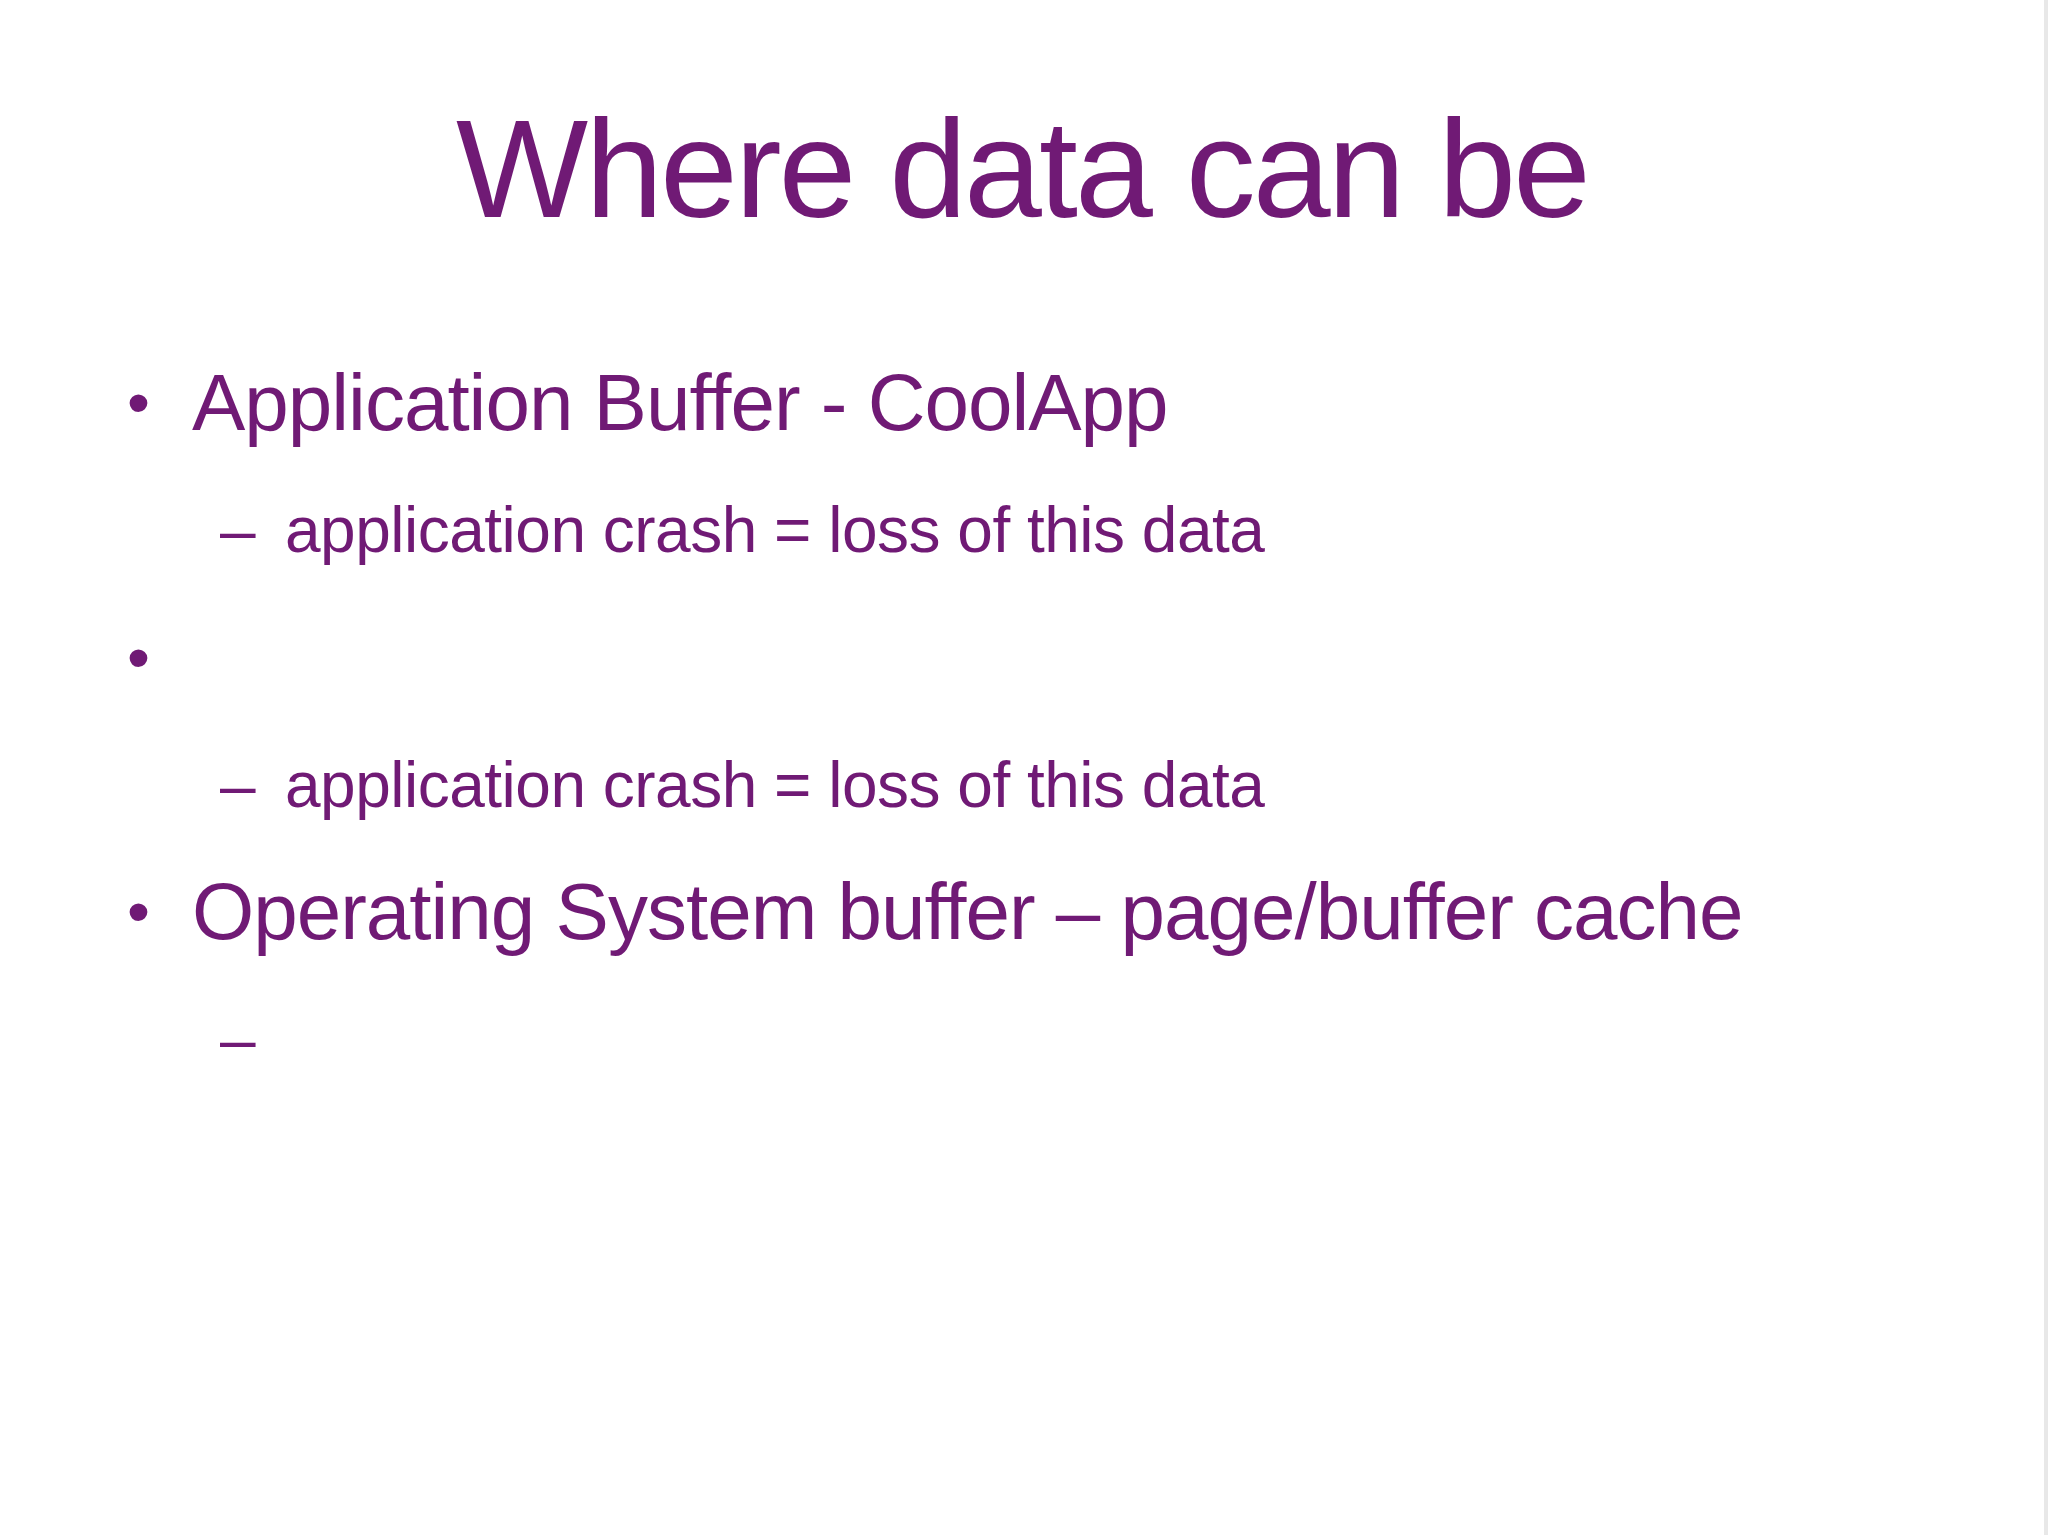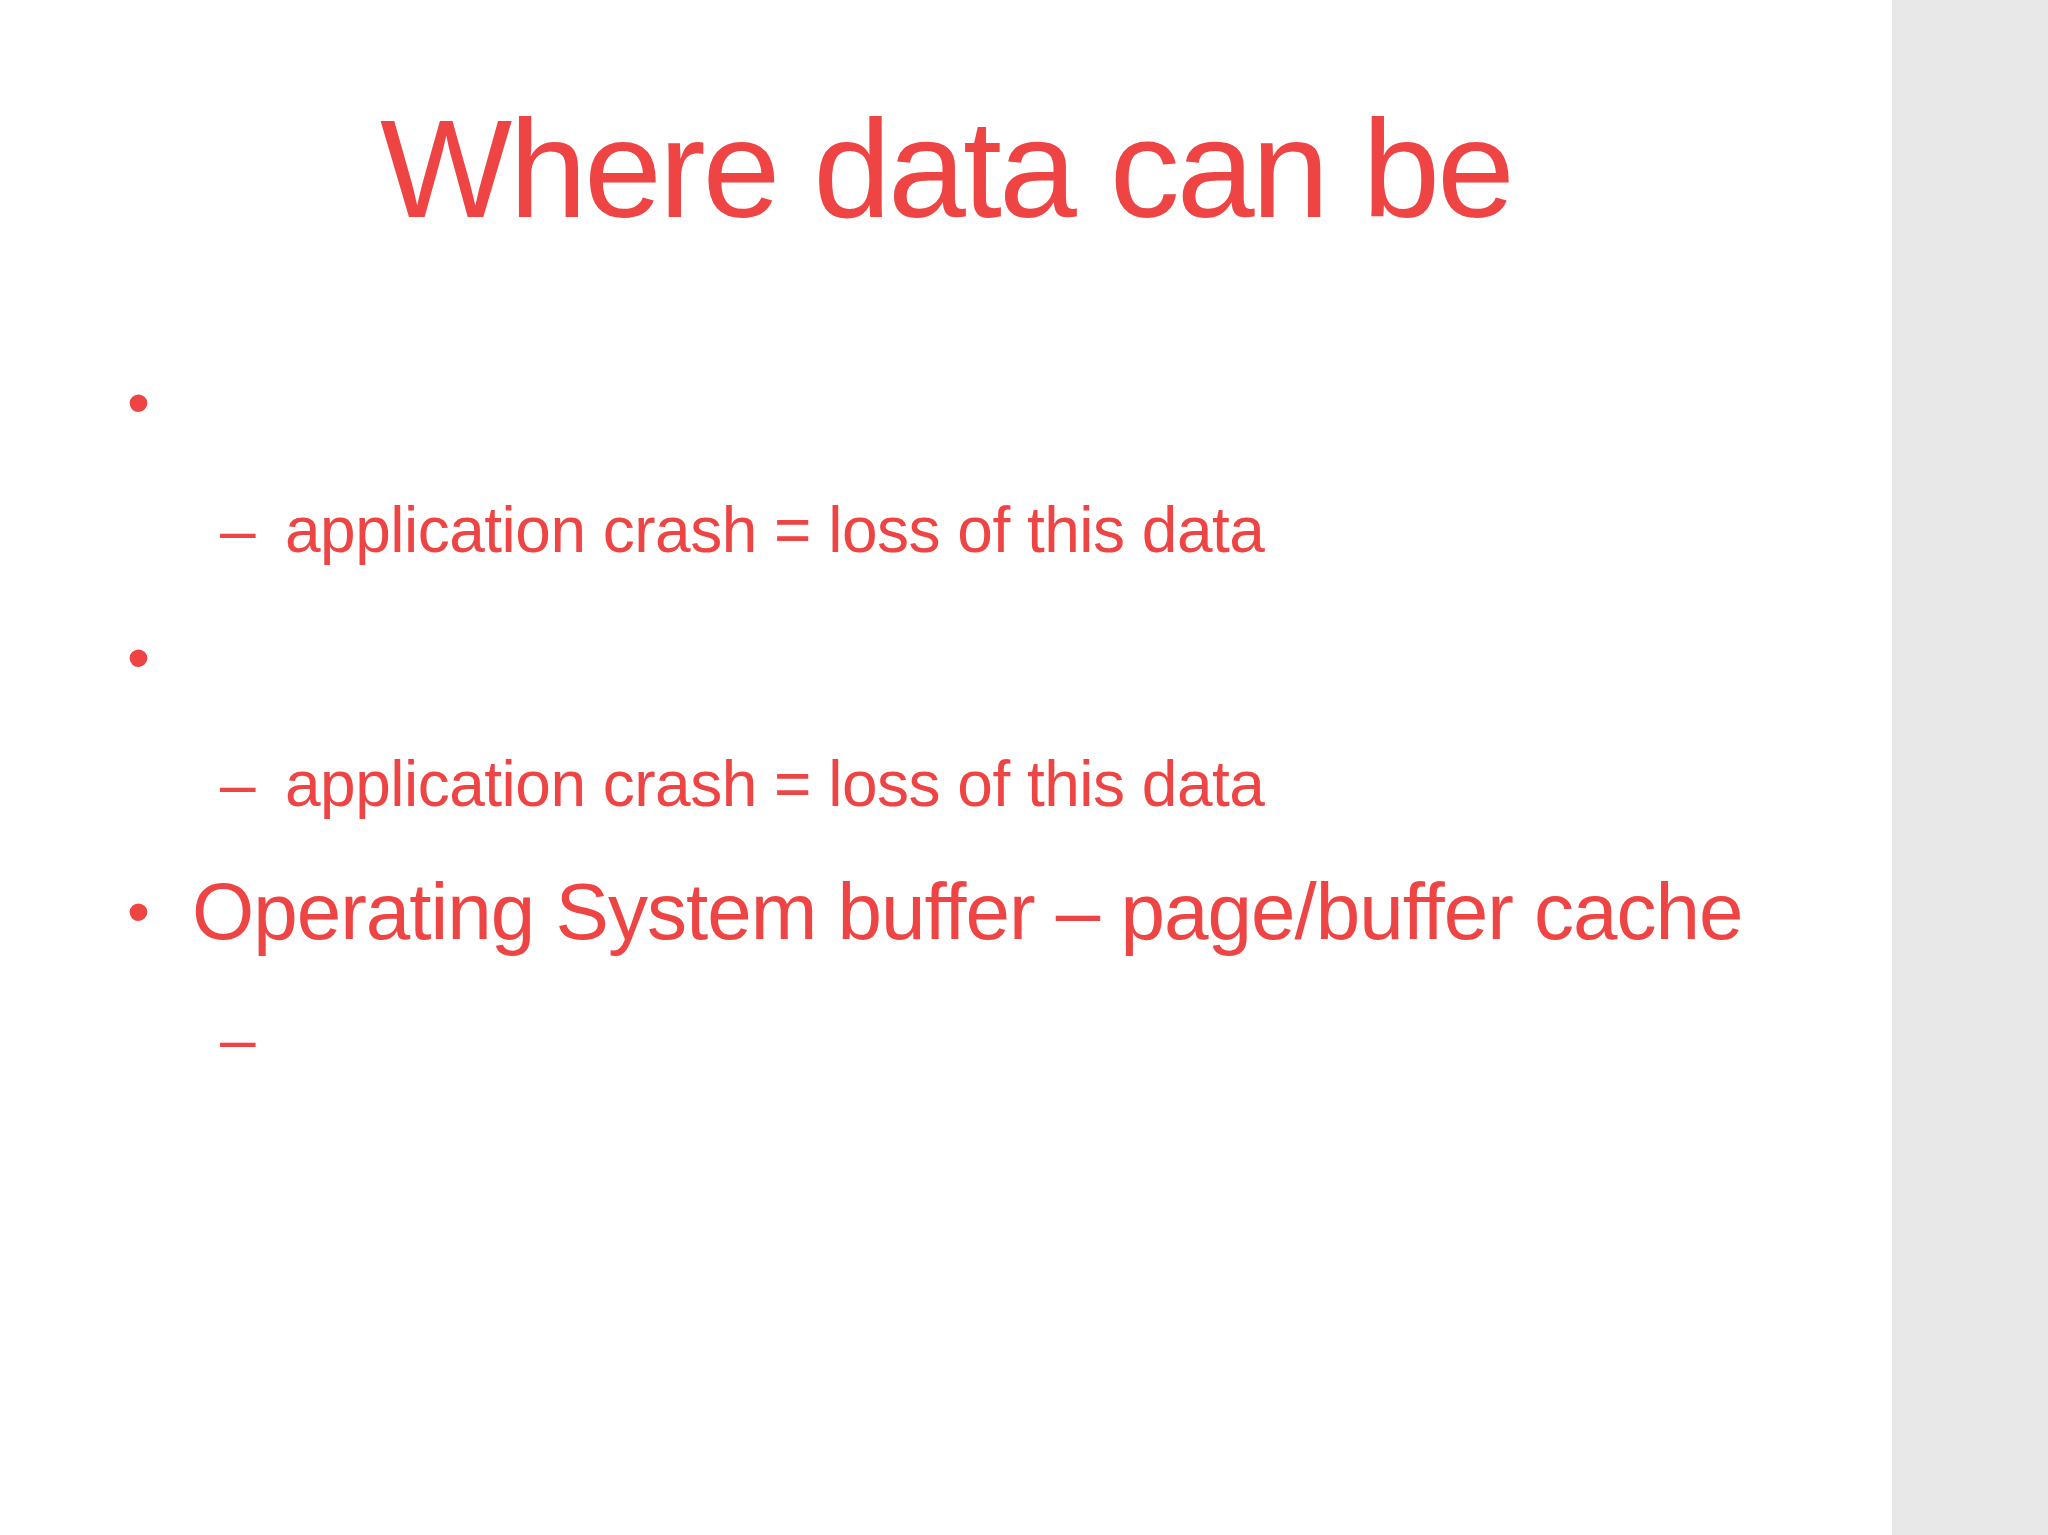--- a/index.html
+++ b/index.html
@@ -2,24 +2,24 @@
 <html><head>
 <meta charset="utf-8">
 <style>
   html, body {
     margin: 0;
     padding: 0;
     background: #e8e8e8;
   }
   .slide {
     position: relative;
-    width: 1892px;
+    width: 2044px;
     height: 1535px;
     background: #ffffff;
-    color: #ef4444;
+    color: #701a75;
     font-family: "Liberation Sans", "DejaVu Sans", sans-serif;
     overflow: hidden;
   }
   .title {
     margin: 0;
     padding-top: 85px;
     text-align: center;
     font-size: 140px;
     font-weight: 400;
     line-height: 1.2;
@@ -69,20 +69,21 @@
 </head>
 <body>
 
 <div class="slide">
   <h1 class="title">Where data can be</h1>
 
   <div class="content">
 
     <div class="row level1">
       <span class="marker">•</span>
+      <span class="text">Application Buffer - CoolApp</span>
     </div>
     <div class="row level2">
       <span class="marker">–</span>
       <span class="text">application crash = loss of this data</span>
     </div>
 
     <div class="row level1">
       <span class="marker">•</span>
     </div>
     <div class="row level2">

